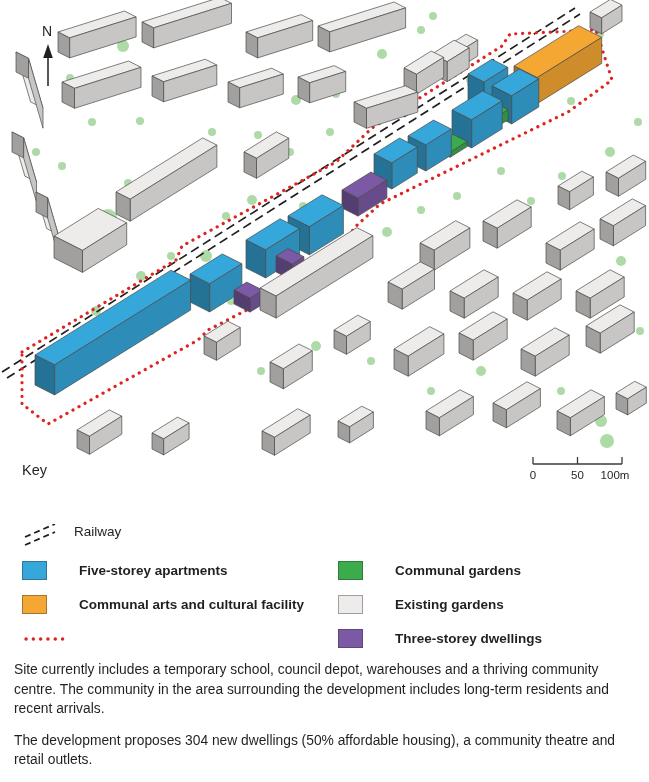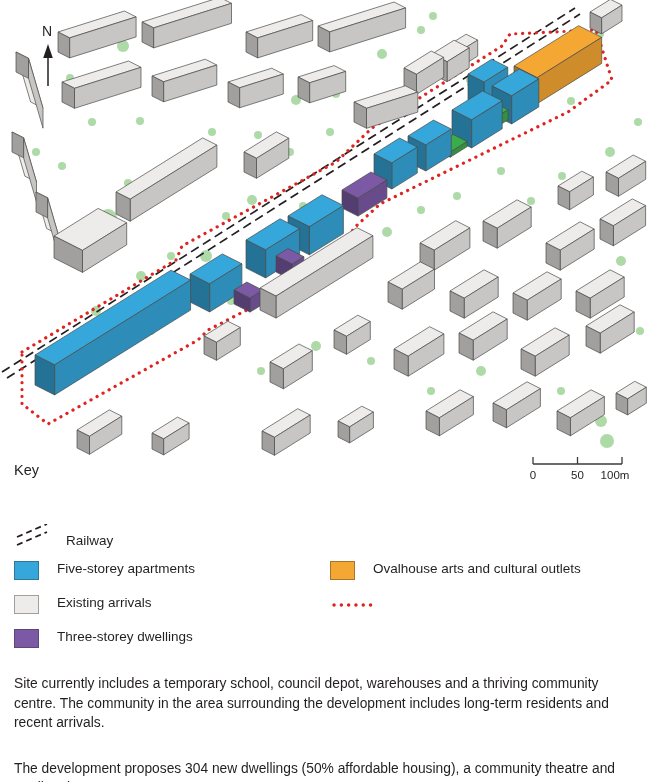--- a/index.html
+++ b/index.html
@@ -1,32 +1,32 @@
 <!DOCTYPE html>
 <html style="--c-apartments: #35A7DB; --c-ovalhouse: #F5A733; --c-existing: #EDECEA; --c-townhouses: #7C59A5; --c-gardens: #3BAC4C; --c-tree: #A5D69E; --c-boundary: #E0231E; --c-railway: #231F20;"><head>
 <meta charset="utf-8">
 <style>
   html,body{margin:0;padding:0;background:#fff;}
   body{font-family:"Liberation Sans",sans-serif;color:#231F20;}
   .figure{width:649px;background:#fff;overflow:hidden;}
   #map{display:block;}
-  .key{padding:0 14px;margin-top:-26px;}
+  .key{padding:0 22px;margin-top:-26px;}
   .key-title{font-size:14.5px;margin:0 0 10px 0;}
-  .railway-row{display:flex;align-items:flex-end;gap:16px;margin-bottom:13px;margin-top:46px;}
+  .railway-row{display:flex;align-items:flex-start;gap:16px;margin-bottom:13px;margin-top:46px;}
   .key-grid{display:grid;grid-template-columns:316px auto;row-gap:15px;align-items:center;}
-  .ki{display:flex;align-items:flex-start;gap:18px;}
+  .ki{display:flex;align-items:center;gap:32px;font-weight:bold;}
   .ki-label{font-size:13.5px;}
   .sw{width:23px;height:17px;border:1px solid rgba(45,45,45,.4);flex:0 0 auto;}
   .sw-apartments{background:var(--c-apartments);}
   .sw-ovalhouse{background:var(--c-ovalhouse);}
   .sw-existing{background:var(--c-existing);}
   .sw-townhouses{background:var(--c-townhouses);}
   .sw-gardens{background:var(--c-gardens);}
   .sw-tree{width:20px;height:20px;border-radius:50%;background:var(--c-tree);border:1px solid rgba(45,45,45,.2);flex:0 0 auto;margin-right:3px;}
-  .note{font-size:13.8px;line-height:1.42;margin:26px 14px 0 14px;max-width:604px;}
+  .note{font-size:13.8px;line-height:1.42;margin:12px 14px 0 14px;max-width:604px;}
   .note:last-child{padding-bottom:20px;}
 </style>
 </head>
 <body>
 
 <div class="figure">
 
   <svg id="map" width="649" height="488" viewBox="0 0 649 488">
       <g>
         <circle cx="123" cy="46" r="6" fill="#A5D69E" fill-opacity="0.9"></circle>
@@ -424,29 +424,33 @@
       </svg>
       <span class="ki-label">Railway</span>
     </div>
 
     <div class="key-grid">
 
       <div class="ki">
         <span class="sw sw-apartments"></span>
         <span class="ki-label">Five-storey apartments</span>
       </div>
+      <div class="ki">
+        <span class="sw sw-gardens"></span>
+        <span class="ki-label">Communal gardens</span>
+      </div>
 
       <div class="ki">
         <span class="sw sw-ovalhouse"></span>
-        <span class="ki-label">Ovalhouse arts and cultural outlets</span>
+        <span class="ki-label">Communal arts and cultural facility</span>
       </div>
 
       <div class="ki">
         <span class="sw sw-existing"></span>
-        <span class="ki-label">Existing arrivals</span>
+        <span class="ki-label">Existing gardens</span>
       </div>
       <div class="ki">
         <svg width="44" height="10" viewBox="0 0 44 10">
           <line x1="4" y1="5" x2="41" y2="5" stroke="var(--c-boundary)" stroke-width="3.4" stroke-dasharray="0.1 7.2" stroke-linecap="round"></line>
         </svg>
       </div>
 
       <div class="ki">
         <span class="sw sw-townhouses"></span>
         <span class="ki-label">Three-storey dwellings</span>

